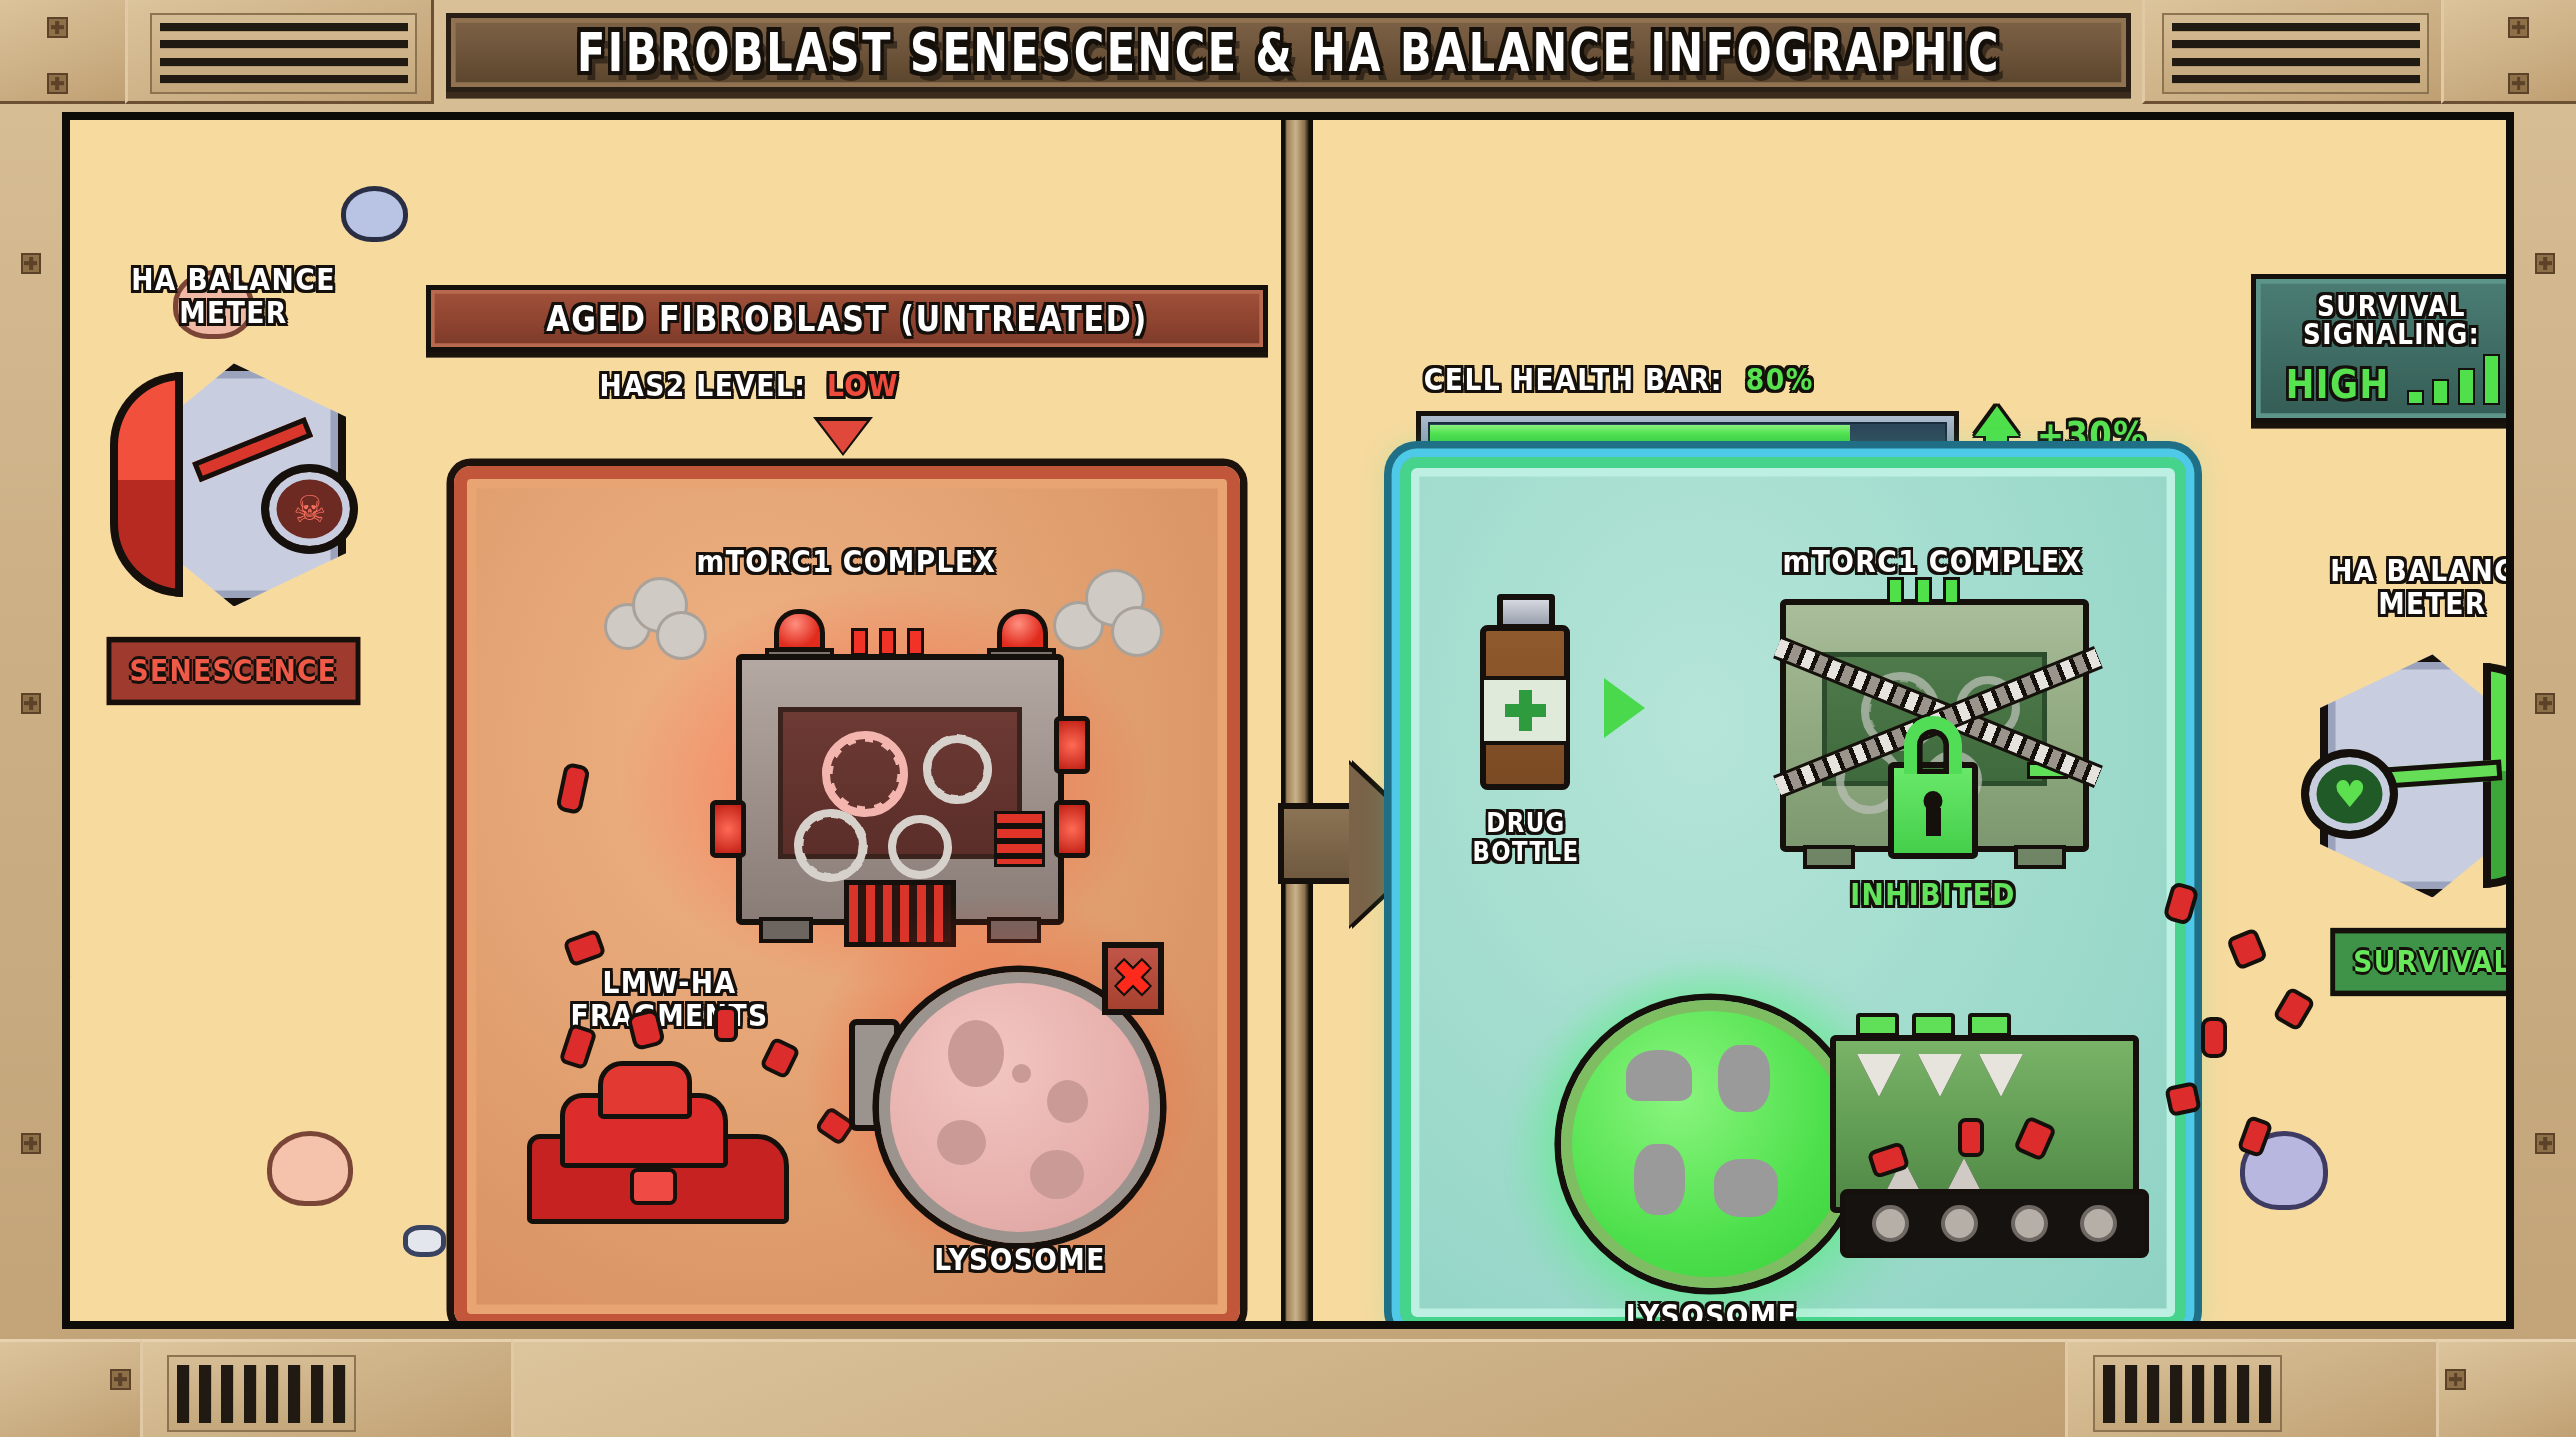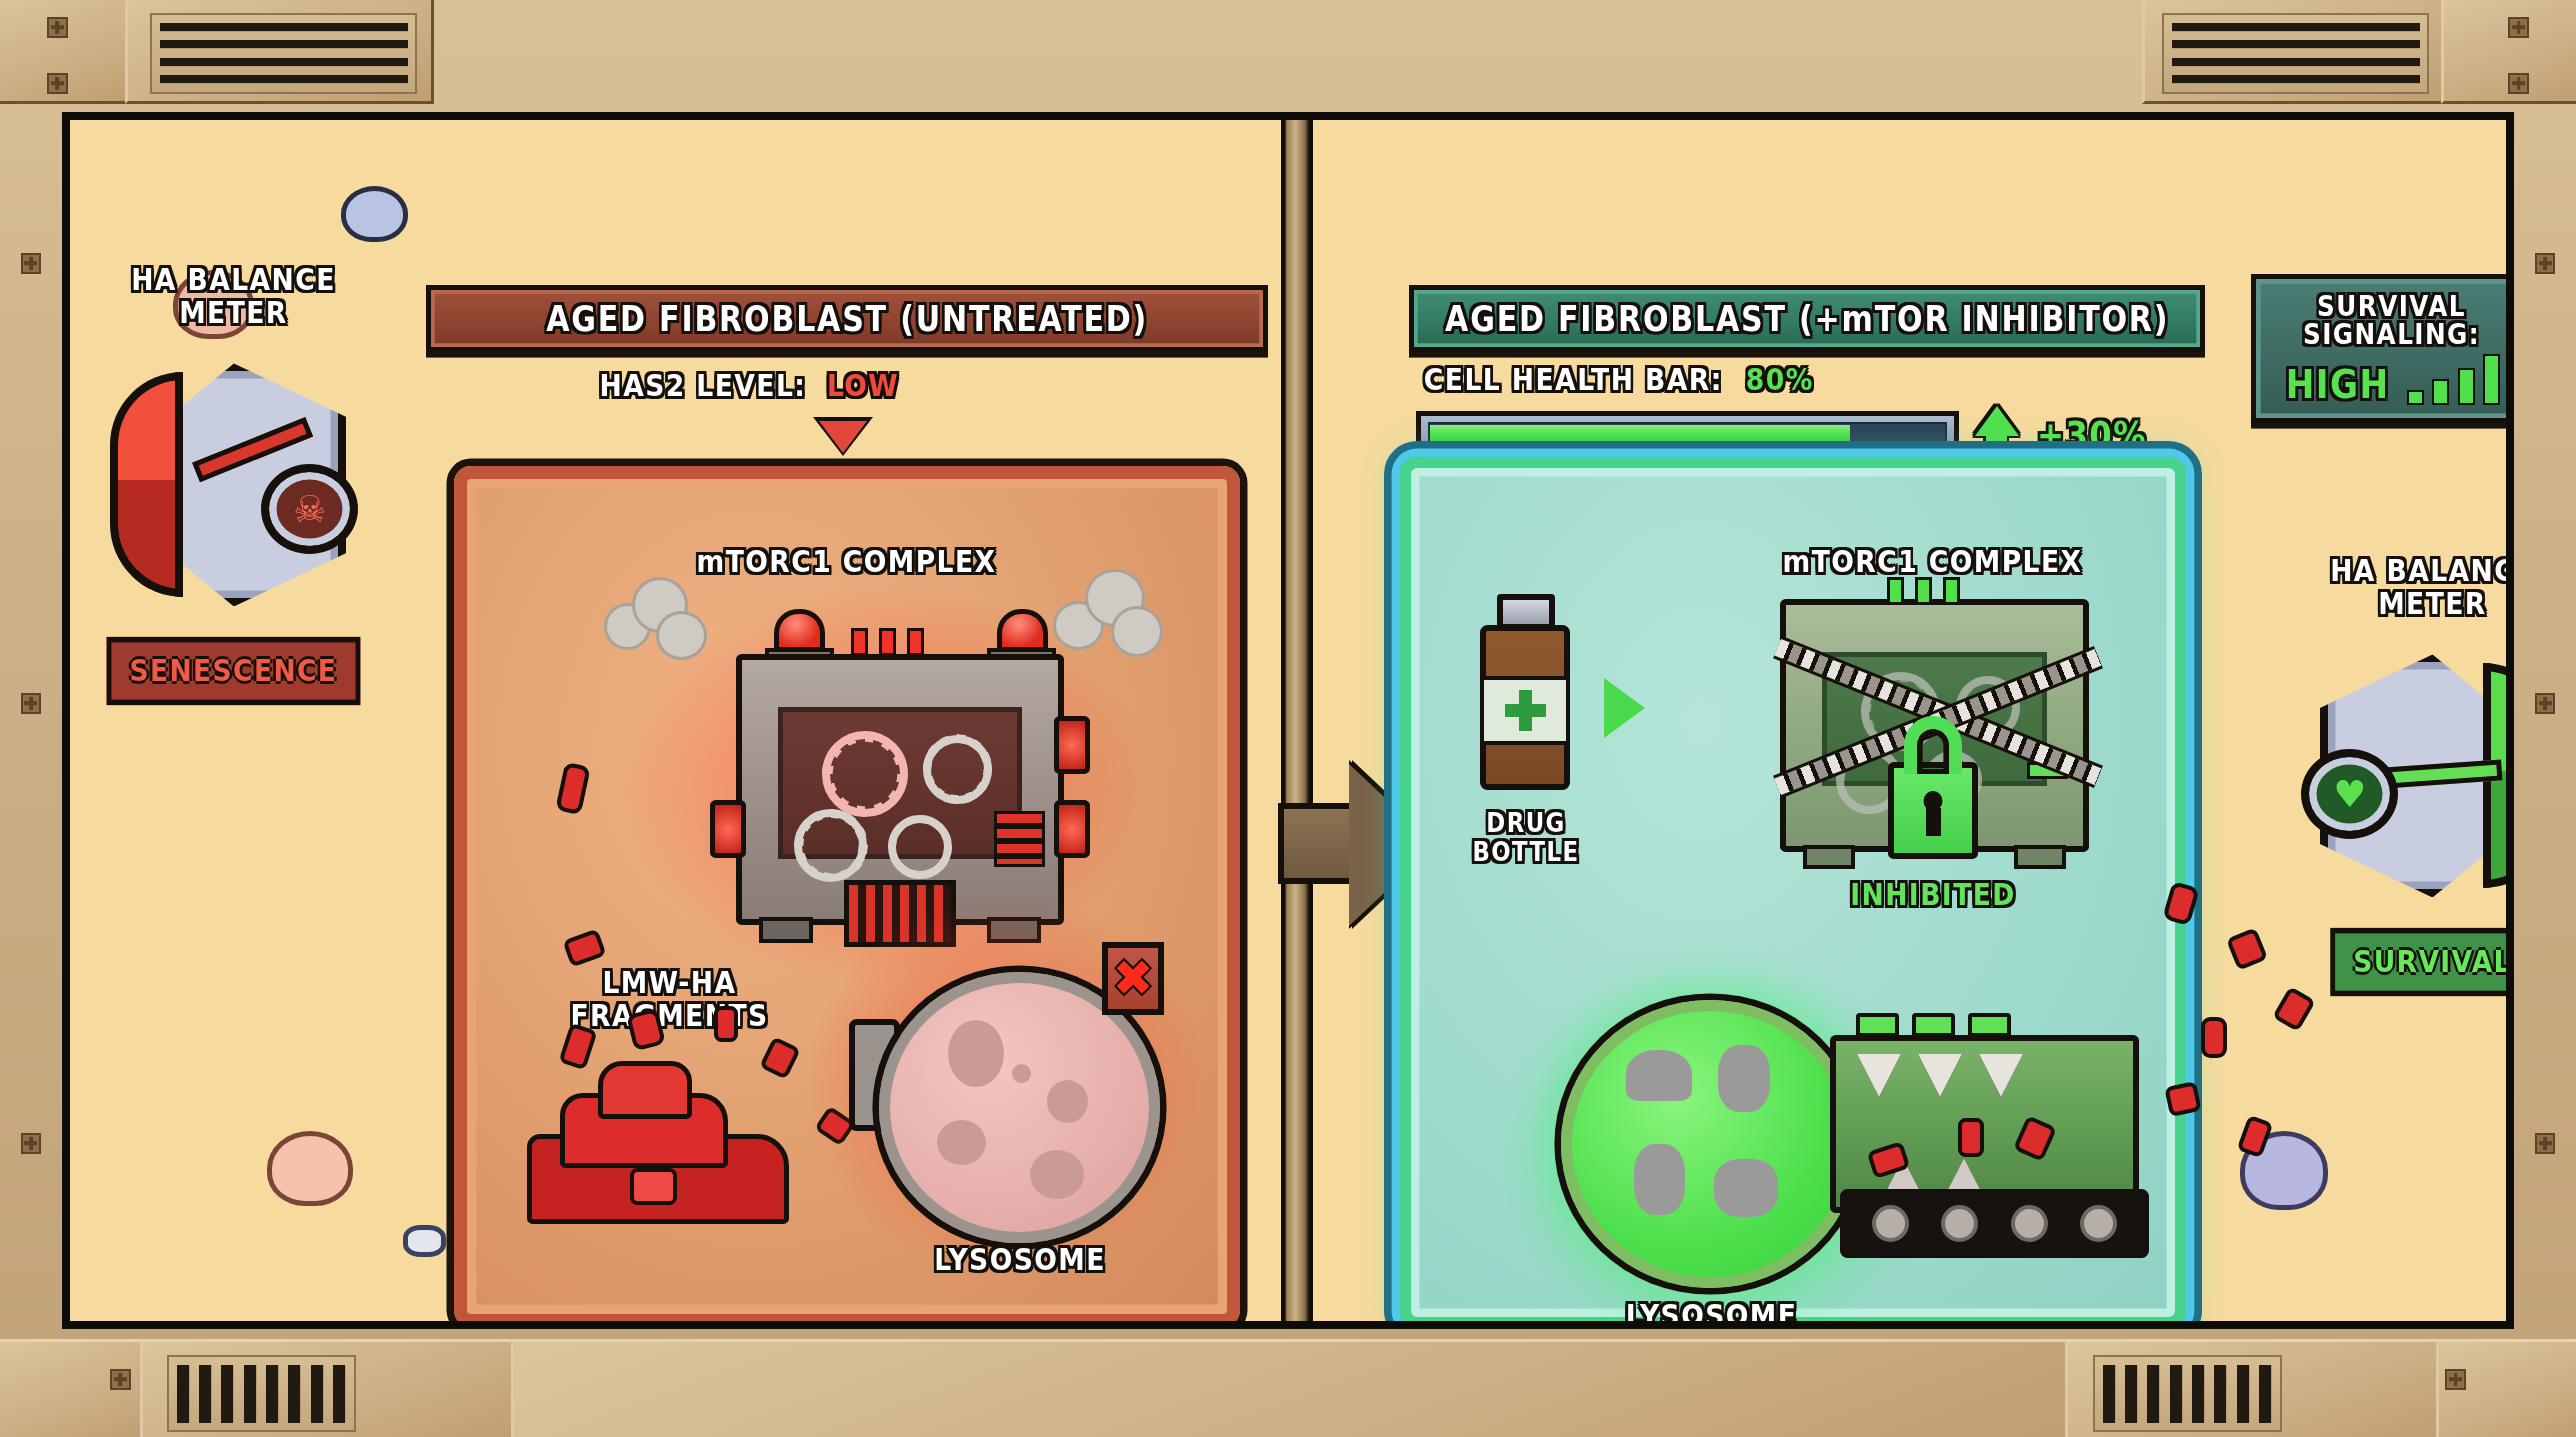--- a/index.html
+++ b/index.html
@@ -543,20 +543,23 @@
       <i></i>
       <i></i>
       <i></i>
       <i></i>
       <i></i>
       <i></i>
   </div>
   <div class="screw" style="left:110px;top:1369px;"></div>
   <div class="screw" style="right:110px;top:1369px;"></div>
 
+  <div class="title-plate">
+    <div class="title-text">FIBROBLAST SENESCENCE &amp; HA BALANCE INFOGRAPHIC</div>
+  </div>
 
   <div class="screen">
     <div class="sand"></div>
 
     <div style="position:absolute;left:-19px;top:-19px;width:403px;height:374px;overflow:hidden;">
       <div style="position:absolute;left:-150px;top:-178px;width:524px;height:524px;border-radius:50%;background:#3d8ec4;"></div>
       <div style="position:absolute;left:-131px;top:-159px;width:524px;height:524px;border-radius:50%;background:#58b0d8;"></div>
       <div style="position:absolute;left:-110px;top:-140px;width:524px;height:524px;border-radius:50%;background:#8ed3e6;"></div>
       <div style="position:absolute;left:-94px;top:-124px;width:524px;height:524px;border-radius:50%;background:#ffffff;"></div>
       <div style="position:absolute;left:-75px;top:-105px;width:524px;height:524px;border-radius:50%;background:#e5b97c;"></div>
@@ -705,23 +708,20 @@
 
     </div>
 
     <div class="big-arrow" style="left:1208px;top:644px;">
       <div class="arrow-shaft" style="left:0;top:39px;"></div>
       <div class="arrow-head" style="left:71px;top:0;"></div>
     </div>
 
     <div class="panel panel-right">
 
-      <div class="header-plate green" style="left:103px;top:165px;width:796px;height:67px;">
-        <div class="header-text">AGED FIBROBLAST (+mTOR INHIBITOR)</div>
-      </div>
 
       <div class="has2row" style="left:110px;top:245px;">
         <div class="pix-label">CELL HEALTH BAR:</div>
         <div class="pix-label green">80%</div>
       </div>
 
       <div class="health-row" style="left:110px;top:286px;">
         <div class="hbar">
           <div class="track"></div>
           <div class="fill" style="width:calc((543px - 19px) * 0.80);"></div>

